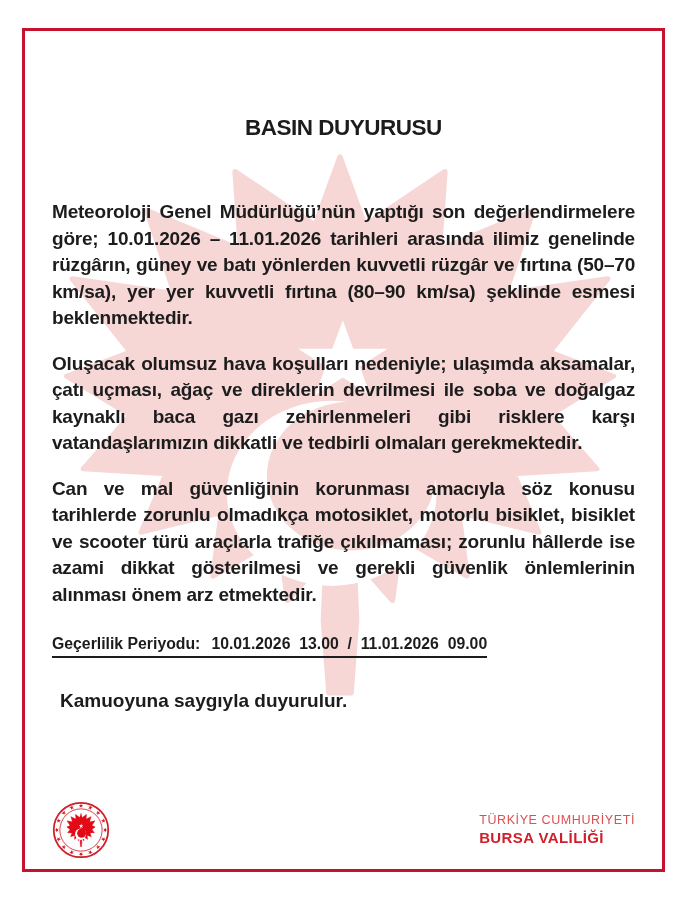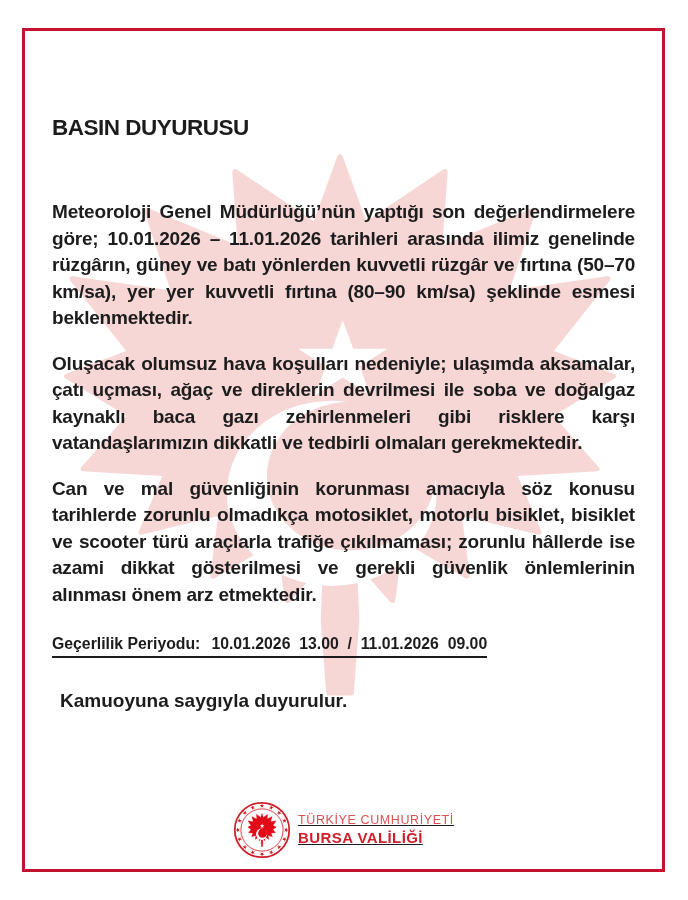--- a/index.html
+++ b/index.html
@@ -44,20 +44,21 @@
     bottom: 31px;
     padding: 84px 27px 0 27px;
     z-index: 1;
     color: #1c1c1c;
   }
   .title {
     margin: 0 0 58px 0;
     font-size: 22.5px;
     font-weight: bold;
     letter-spacing: -0.5px;
+    text-align: center;
     color: #1c1c1c;
   }
   .body-par {
     margin: 0 0 19px 0;
     font-size: 19px;
     font-weight: bold;
     line-height: 26.5px;
     letter-spacing: -0.2px;
     text-align: justify;
     color: #1c1c1c;
@@ -74,24 +75,23 @@
   .validity .v-value { margin-left: 11px; }
   .closing {
     margin: 8px;
     font-size: 19px;
     font-weight: bold;
     line-height: 26.5px;
   }
   .footer {
     margin-top: 86px;
     display: flex;
-    justify-content: center;
+    justify-content: space-between;
     align-items: center;
     gap: 7px;
-    text-decoration: underline;
   }
   .emblem { width: 58px; height: 58px; flex: 0 0 auto; }
   .org { text-align: left; }
   .org-line1 {
     font-size: 12.5px;
     font-weight: normal;
     letter-spacing: 0.6px;
     color: #DC4F52;
     margin-bottom: 2px;
   }

